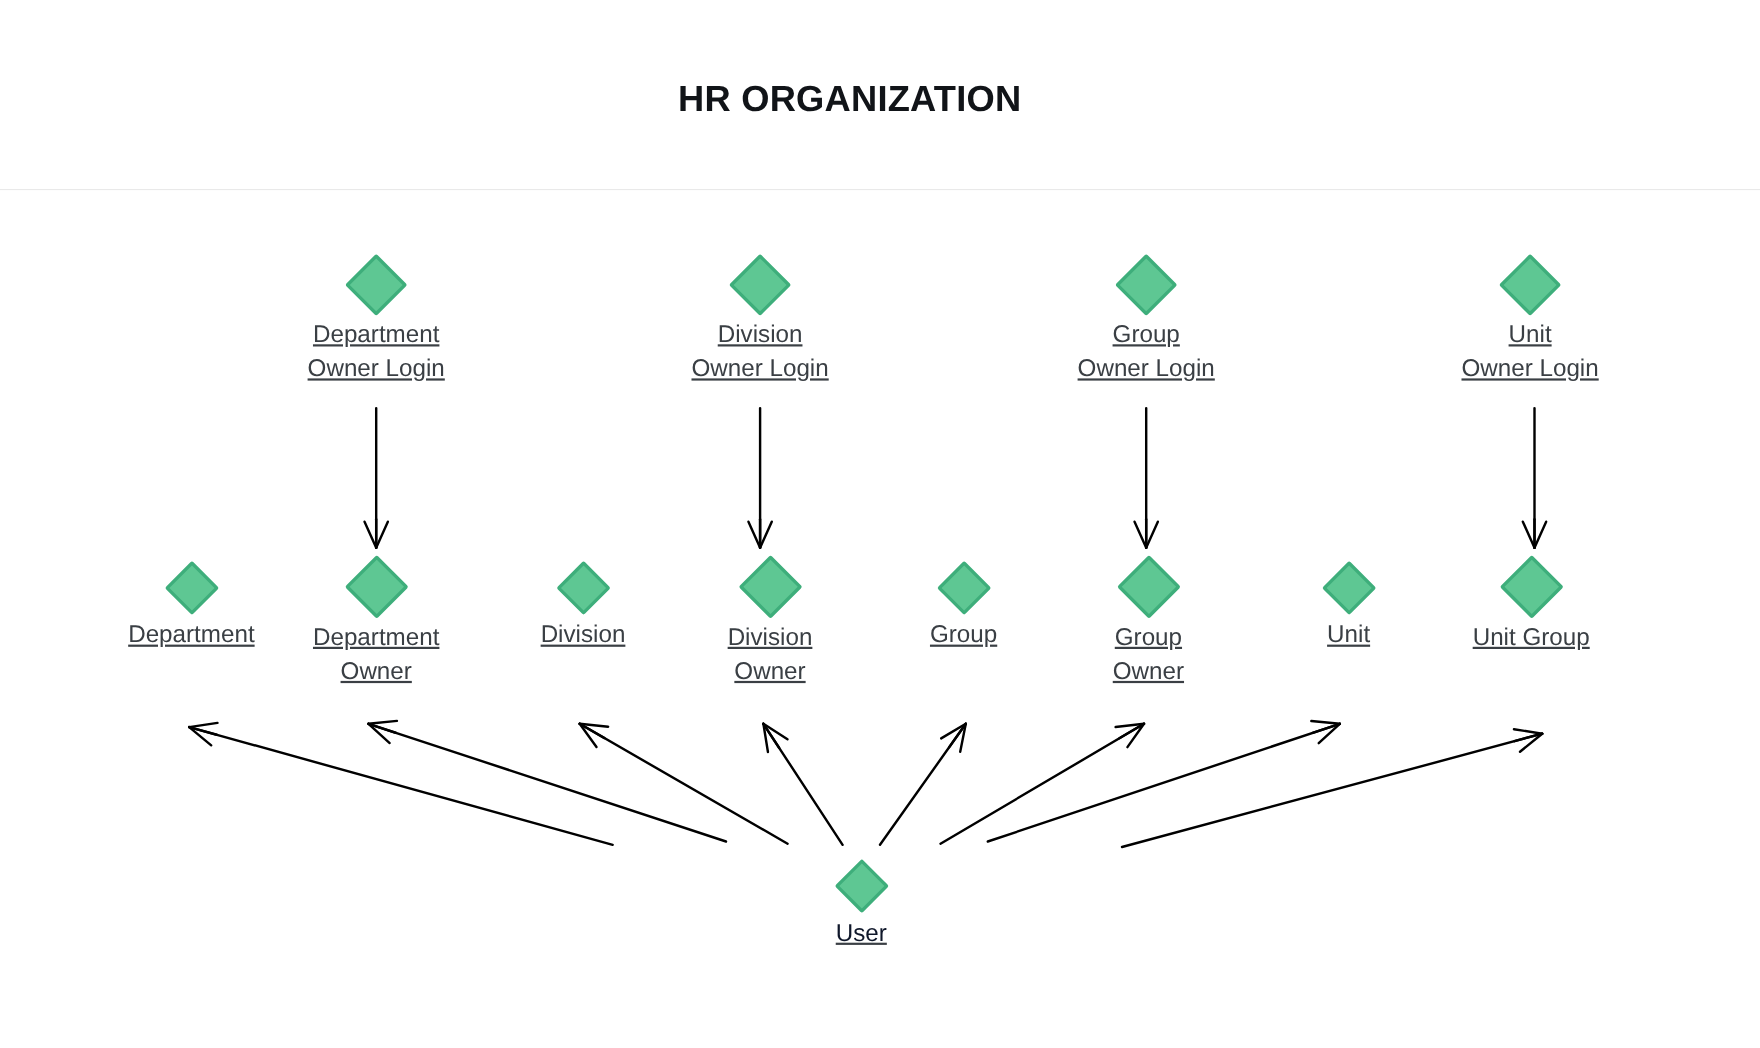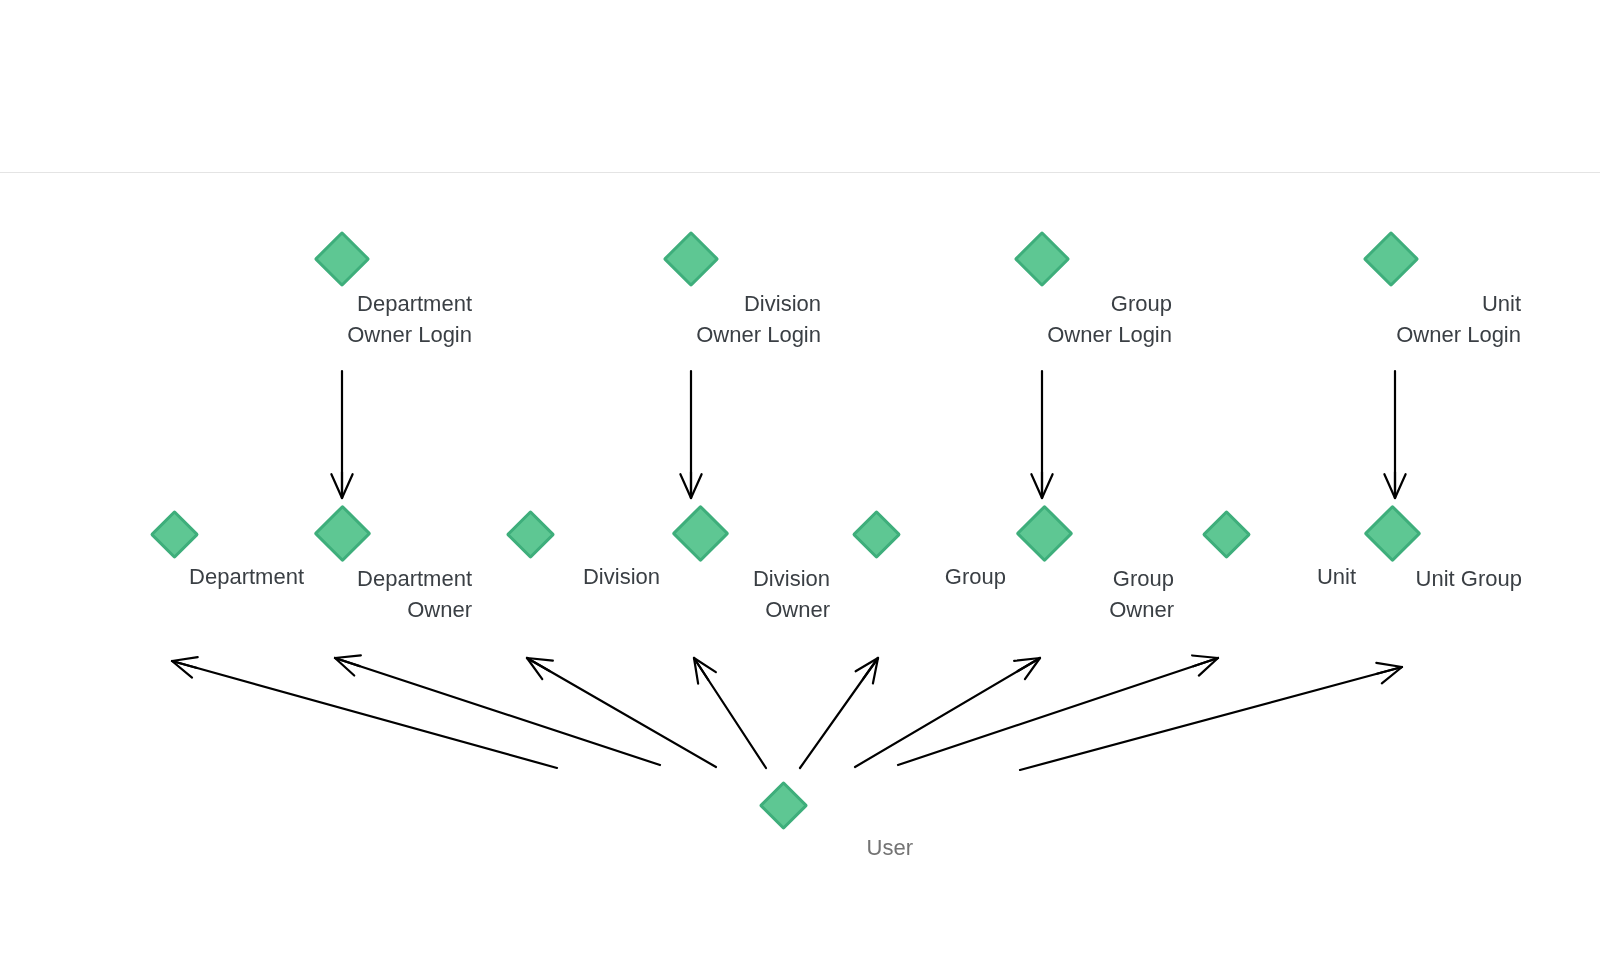--- a/index.html
+++ b/index.html
@@ -71,23 +71,24 @@
     top: 0;
     width: 1600px;
     height: 780px;
     pointer-events: none;
   }
 
   
   .node {
     position: absolute;
     transform: translateX(-50%);
-    text-align: right;
+    text-align: center;
     width: 260px;
     margin-left: 0;
+    text-decoration: underline;
   }
   .node-shape {
     margin: 0 auto;
     box-sizing: border-box;
     transform: rotate(45deg);
     border-radius: 2px;
   }
   .node-label {
     margin-top: 9px;
     font-size: 22px;
@@ -95,20 +96,21 @@
     color: #3a3f44;
     white-space: pre-line;
   }
 </style>
 </head>
 <body>
 
 <div id="app">
 
   <div class="header">
+    <div class="header-title">HR ORGANIZATION</div>
     <div class="header-divider"></div>
   </div>
 
   <div class="canvas">
 
     <svg class="edge-layer" width="1600" height="780" viewBox="0 0 1600 780" xmlns="http://www.w3.org/2000/svg">
       <g id="edges" stroke="#000000" stroke-width="2.2" fill="none" stroke-linecap="round" stroke-linejoin="round">
           <g>
             <line x1="342" y1="198" x2="342" y2="325"></line>
             <line x1="342" y1="325" x2="331.3982282204512" y2="301.25968755188"></line>
@@ -235,18 +237,18 @@
         <div class="node" style="left: 1226px; top: 344px;">
           <div class="node-shape" style="width: 35px; height: 35px; background: rgb(94, 199, 147); border: 3px solid rgb(62, 174, 123);"></div>
           <div class="node-label" style="color: rgb(58, 63, 68);">Unit</div>
         </div>
         <div class="node" style="left: 1392px; top: 340px;">
           <div class="node-shape" style="width: 41px; height: 41px; background: rgb(94, 199, 147); border: 3px solid rgb(62, 174, 123);"></div>
           <div class="node-label" style="color: rgb(58, 63, 68);">Unit Group</div>
         </div>
         <div class="node" style="left: 783px; top: 615px;">
           <div class="node-shape" style="width: 35px; height: 35px; background: rgb(94, 199, 147); border: 3px solid rgb(62, 174, 123);"></div>
-          <div class="node-label" style="color: #737373;">User</div>
+          <div class="node-label" style="color: #0f172a;">User</div>
         </div>
       </div>
 
   </div>
 </div>
 
 </body></html>

